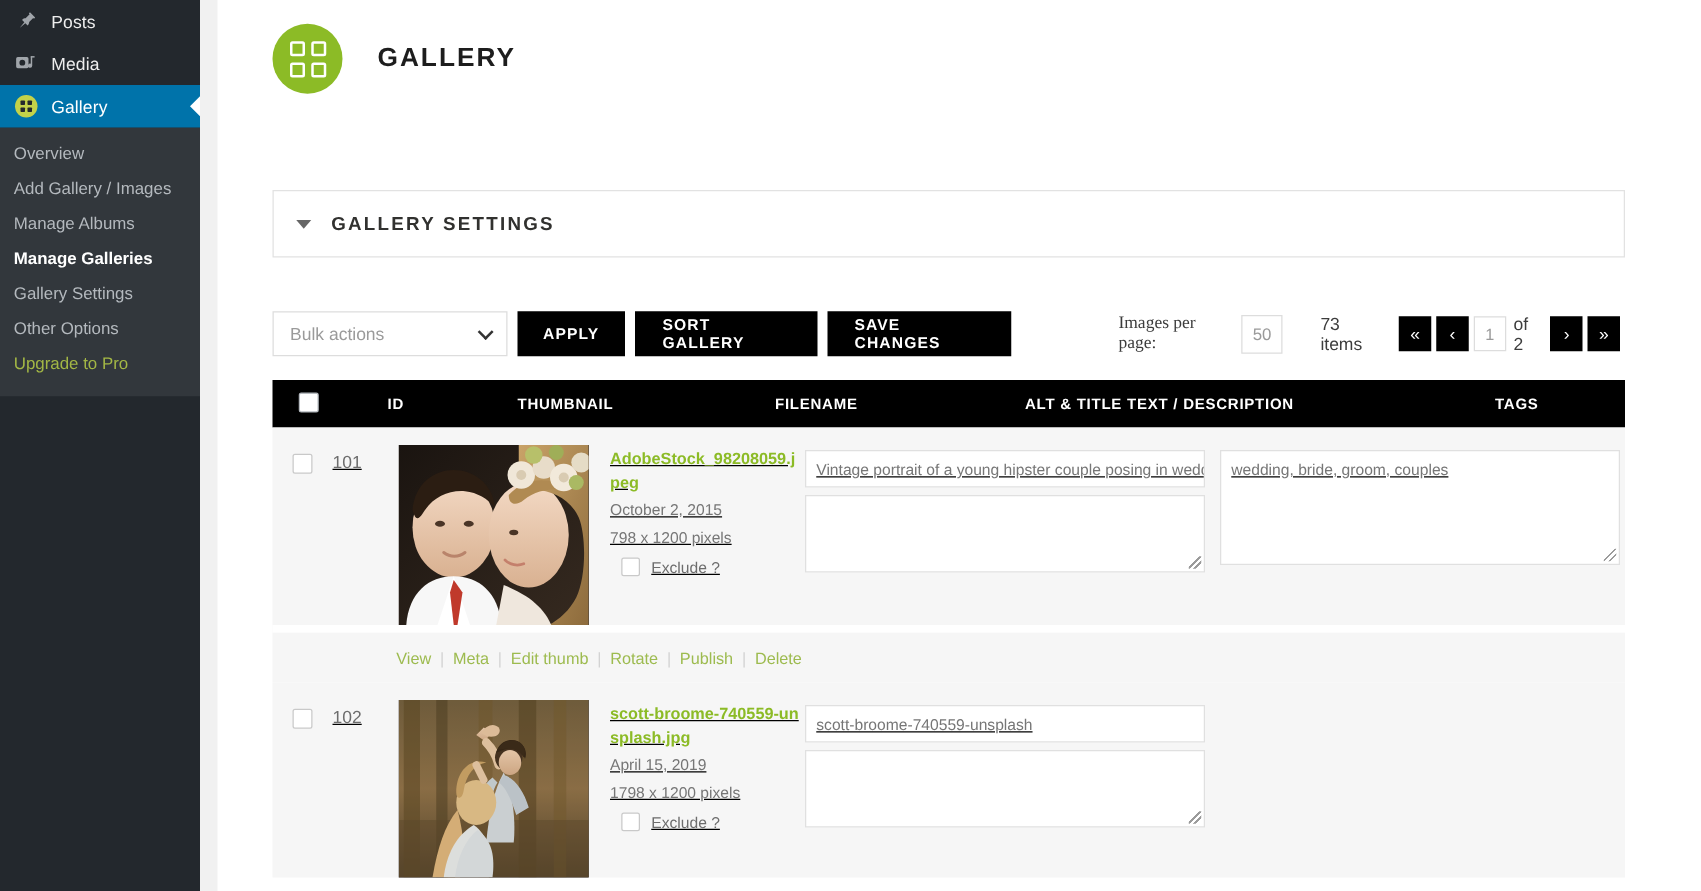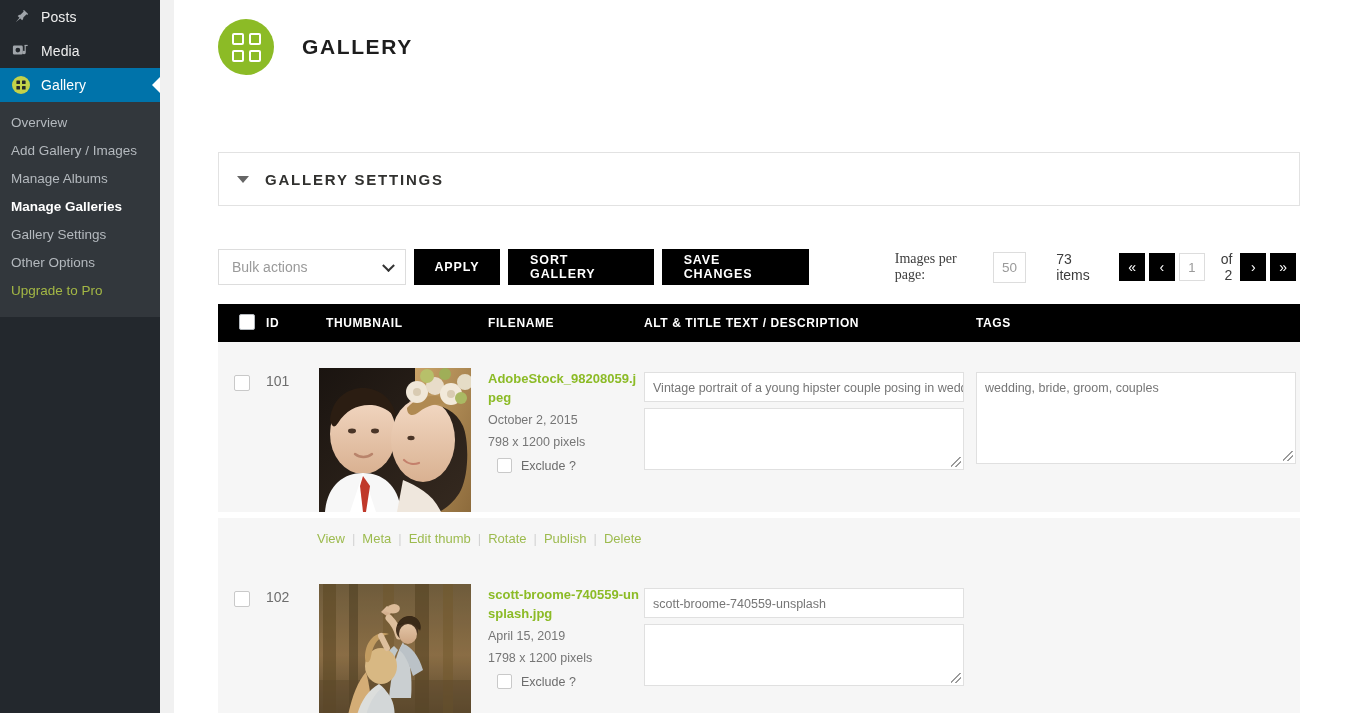--- a/index.html
+++ b/index.html
@@ -159,28 +159,28 @@
   .pg-btn {
     width: 28px; height: 28px; background: #000; color: #fff;
     display: inline-flex; align-items: center; justify-content: center;
     font-size: 14px; margin-right: 4px;
   }
   .pg-num {
     width: 28px; height: 28px; border: 1px solid #ddd; background: #fff;
     display: inline-flex; align-items: center; justify-content: center;
     font-size: 13px; color: #9a9a9a; margin-right: 6px;
   }
-  .pg-of { font-size: 14px; color: #3c3c3c; margin-right: 8px; text-align: right; }
+  .pg-of { font-size: 14px; color: #3c3c3c; margin-right: 8px; }
 
   
   .table { width: 1082px; margin-top: 19px; }
   .thead {
     background: #000000; color: #ffffff;
     height: 38px; display: flex; align-items: center;
-    font-size: 12px; font-weight: bold; letter-spacing: .6px;
+    font-size: 12px; font-weight: bold; letter-spacing: .6px; gap: 44px;
   }
   .cb {
     width: 16px; height: 16px; background: #fff;
     border: 1px solid #b4b9be; border-radius: 2px;
     display: inline-block;
   }
   .cb.dim { background:#fff; border:1px solid #c9c9c9; }
 
   .c-check { width: 44px; padding-left: 20px; flex:0 0 44px; }
   .c-id    { width: 56px; flex:0 0 56px; }
@@ -192,23 +192,24 @@
   .thead .c-check { padding-left: 21px; }
   .thead .c-id { padding-left: 4px; }
   .thead .c-thumb { padding-left: 8px; }
   .thead .c-file { padding-left: 8px; }
   .thead .c-alt { padding-left: 2px; }
   .thead .c-tags { padding-left: 4px; }
 
   .row {
     background: #f6f6f6;
     display: flex;
-    padding-top: 26px;
+    padding-top: 14px;
     border-bottom: 6px solid #ffffff;
     position: relative;
+    text-decoration: underline;
   }
   .row .c-check { padding-left: 16px; padding-top: 7px; }
   .row .c-id { padding-top: 5px; font-size: 14px; color: #6d6d6d; padding-left: 4px; }
   .row .c-thumb { padding-left: 1px; }
   .row .c-file { padding-left: 8px; padding-top: 1px; }
   .row .c-alt { padding-left: 2px; padding-top: 4px; }
   .row .c-tags { padding-left: 4px; padding-top: 4px; }
 
   .thumb { width: 152px; height: 144px; overflow: hidden; background:#2a2018; display:block; }
   .thumb.t2 { height: 142px; }

